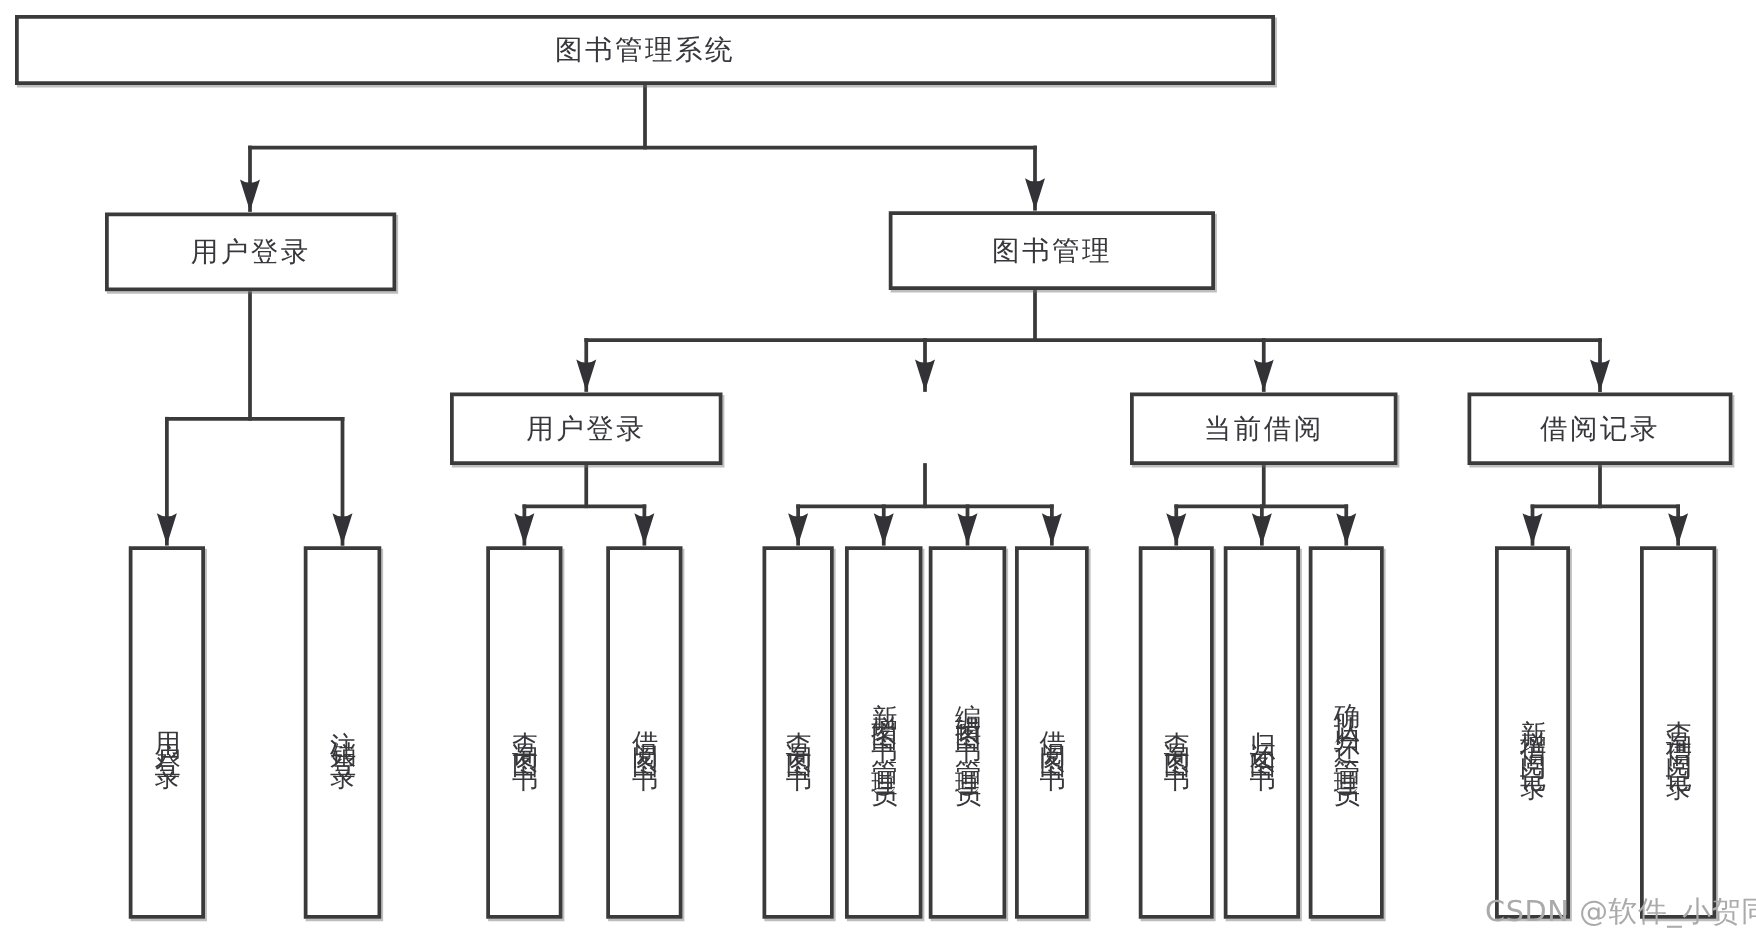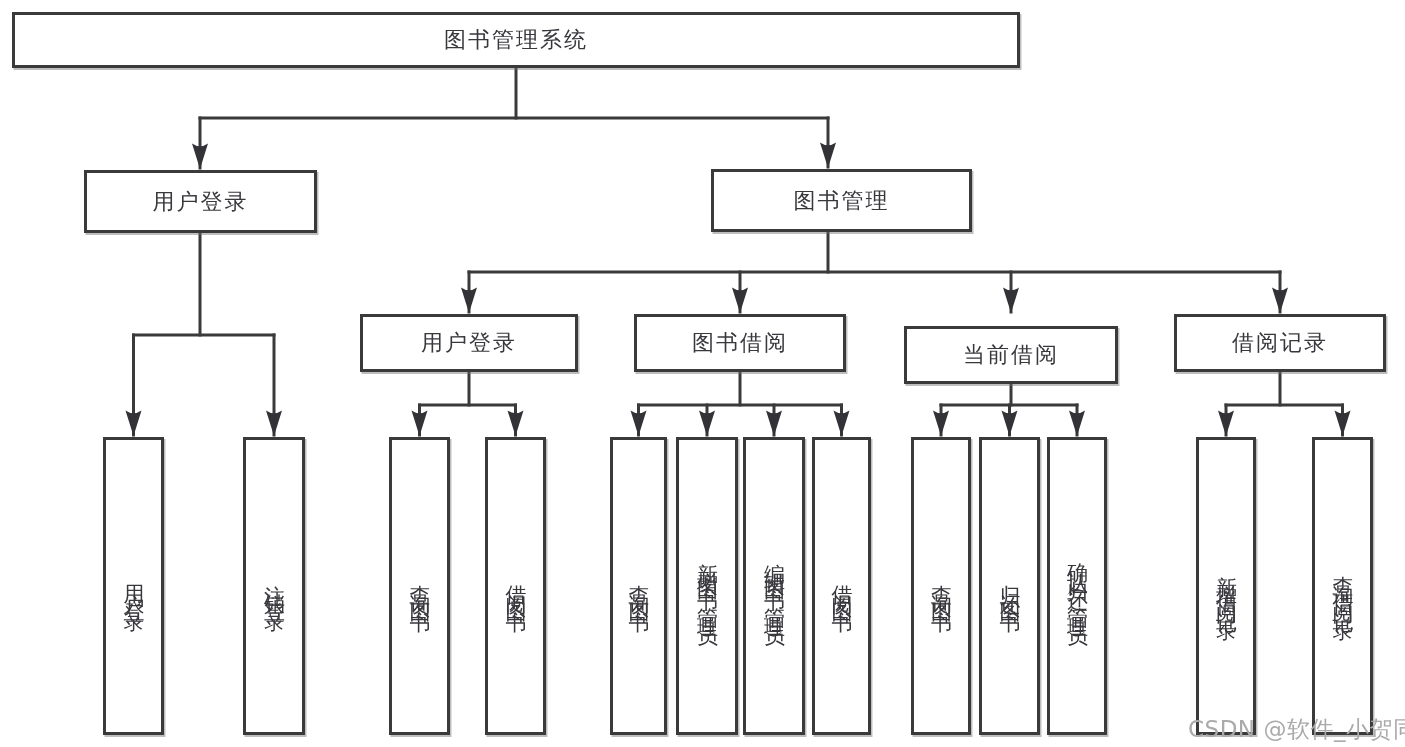--- a/index.html
+++ b/index.html
@@ -100,22 +100,21 @@
       <line x1="1342.5" y1="405" x2="1342.5" y2="435" marker-end="url(#arw)"></line>
     </g>
   </svg>
 
   <div class="box h" style="left:12px;top:12px;width:1008px;height:56px">图书管理系统</div>
 
   <div class="box h" style="left:84px;top:170px;width:233px;height:63px">用户登录</div>
   <div class="box h" style="left:711px;top:169px;width:261px;height:63px">图书管理</div>
 
   <div class="box h" style="left:360px;top:314px;width:218px;height:58px">用户登录</div>
-  <div class="box h" style="left:634px;top:314px;width:212px;height:58px">图书借阅</div>
-  <div class="box h" style="left:904px;top:326px;width:214px;height:58px">当前借阅</div>
+  <div class="box h" style="left:904px;top:314px;width:214px;height:58px">当前借阅</div>
   <div class="box h" style="left:1174px;top:314px;width:212px;height:58px">借阅记录</div>
 
   <div class="box" style="left:103px;top:437px;width:61px;height:298px">
     <span class="vtext">用户登录</span>
   </div>
   <div class="box" style="left:243px;top:437px;width:62px;height:298px">
     <span class="vtext">注销登录</span>
   </div>
 
   <div class="box" style="left:389px;top:437px;width:61px;height:298px">

